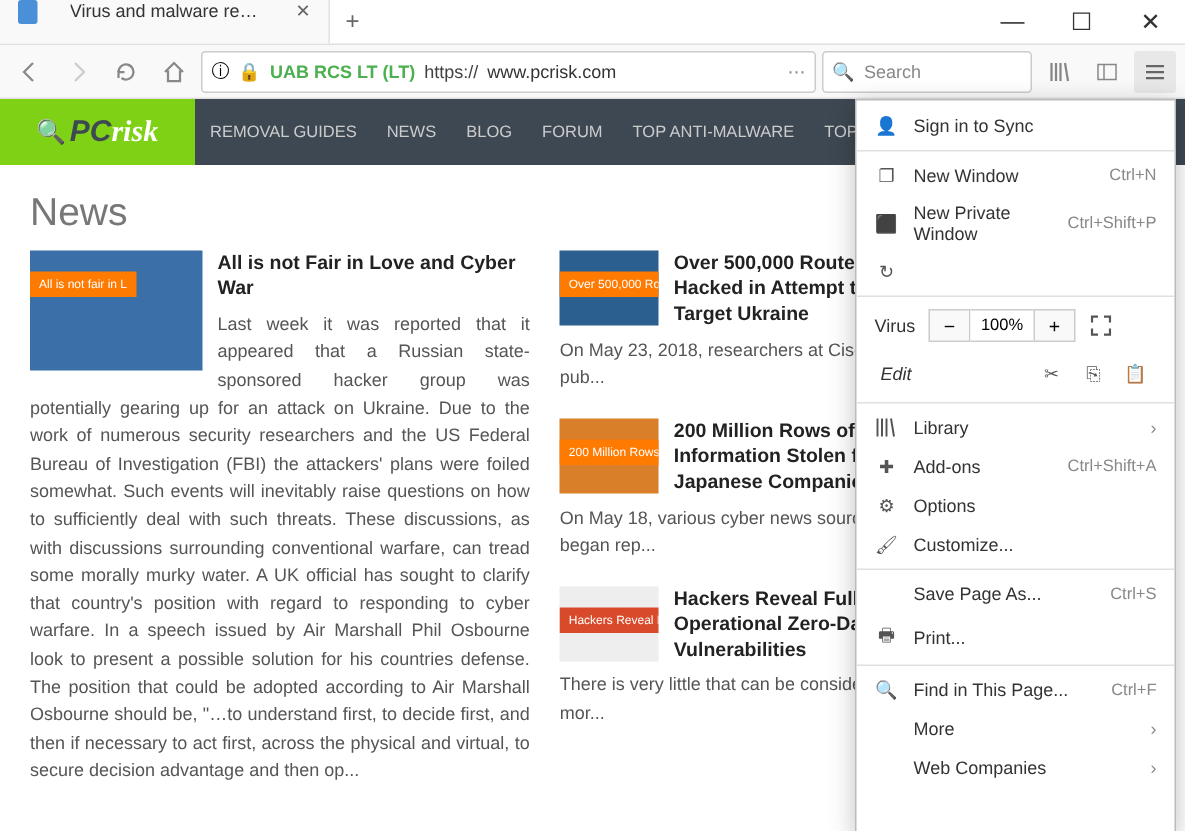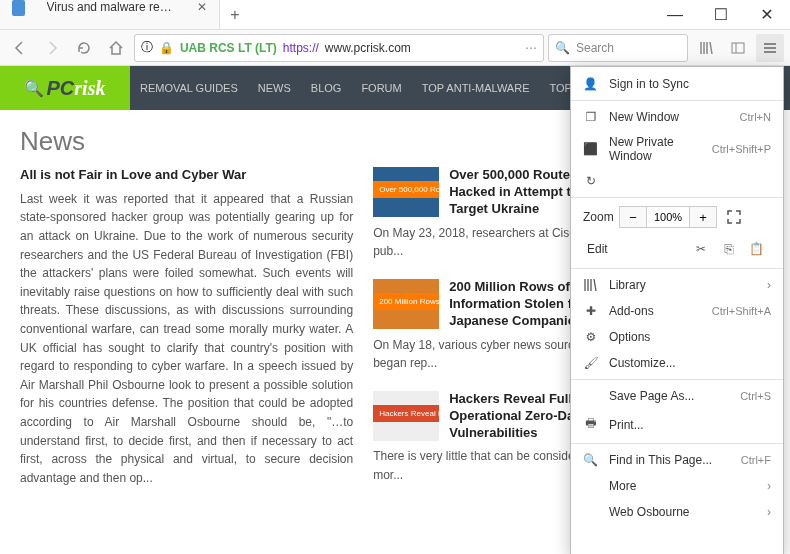--- a/index.html
+++ b/index.html
@@ -14,21 +14,21 @@
 .newtab { width: 30px; display: flex; align-items: center; justify-content: center; color: #666; }
 .win-controls { margin-left: auto; display: flex; }
 .win-btn { width: 46px; display: flex; align-items: center; justify-content: center; color: #333; }
 
 
 .toolbar { height: 36px; background: #f9f9f9; display: flex; align-items: center; padding: 0 6px; gap: 4px; border-bottom: 1px solid #e0e0e0; }
 .tool-btn { width: 28px; height: 28px; display: flex; align-items: center; justify-content: center; color: #666; border-radius: 2px; }
 .url-bar { flex: 1; height: 28px; background: #fff; border: 1px solid #ccc; border-radius: 3px; display: flex; align-items: center; padding: 0 6px; gap: 6px; font-size: 12px; }
 .lock-icon { color: #4caf50; font-size: 12px; }
 .url-identity { color: #4caf50; font-weight: bold; }
-.url-rest { color: #6d28d9; }
+.url-rest { color: #404040; }
 .url-dark { color: #333; }
 .search-bar { width: 140px; height: 28px; background: #fff; border: 1px solid #ccc; border-radius: 3px; display: flex; align-items: center; padding: 0 6px; gap: 6px; font-size: 12px; color: #888; }
 
 
 .content { position: relative; height: calc(100% - 66px); overflow: hidden; background: #fff; }
 .site-header { height: 44px; background: #3d4852; display: flex; align-items: center; }
 .logo-block { width: 130px; height: 44px; background: #7fd115; display: flex; align-items: center; justify-content: center; }
 .logo-text { font-size: 20px; font-weight: bold; font-style: italic; }
 .logo-pc { color: #3d4852; }
 .logo-risk { color: #fff; font-family: Liberation Serif, serif; }
@@ -60,21 +60,21 @@
 .menu-icon { width: 16px; text-align: center; color: #555; }
 .menu-label { flex: 1; color: #333; }
 .menu-shortcut { color: #888; font-size: 11px; }
 .menu-sep { height: 1px; background: #e0e0e0; margin: 3px 0; }
 .menu-row.zoom { gap: 0; padding: 5px 8px; }
 .zoom-label { width: 40px; color: #333; padding-left: 4px; }
 .zoom-btn { width: 28px; height: 22px; border: 1px solid #ccc; display: flex; align-items: center; justify-content: center; background: #f9f9f9; font-size: 13px; }
 .zoom-pct { width: 42px; height: 22px; border: 1px solid #ccc; border-left: none; border-right: none; display: flex; align-items: center; justify-content: center; background: #fff; font-size: 11px; }
 .zoom-full { margin-left: 6px; width: 22px; height: 22px; display: flex; align-items: center; justify-content: center; }
 .menu-row.edit { gap: 0; }
-.edit-label { flex: 1; padding-left: 4px; color: #333; }
+.edit-label { flex: 1; padding-left: 4px; color: #333; font-style: italic; }
 .edit-btn { width: 28px; height: 22px; display: flex; align-items: center; justify-content: center; color: #555; }
 .menu-chevron { color: #888; }
 
 svg { display: block; }
 </style>
 </head>
 <body>
 
 <div class="titlebar">
   <div class="tab">
@@ -158,20 +158,23 @@
       <div class="nav-item">WEB</div>
     </div>
   </div>
 
   <div class="page-body">
     <div class="main-col">
       <h1 class="page-title">News</h1>
       <div class="article-row">
         <div class="article-col" style="flex:1.35">
           <div class="article">
+            <div class="art-thumb">
+                <div class="thumb-banner">All is not fair in L</div>
+              </div>
             <div class="art-title">All is not Fair in Love and Cyber War</div>
             <div class="art-body">Last week it was reported that it appeared that a Russian state-sponsored hacker group was potentially gearing up for an attack on Ukraine. Due to the work of numerous security researchers and the US Federal Bureau of Investigation (FBI) the attackers' plans were foiled somewhat. Such events will inevitably raise questions on how to sufficiently deal with such threats. These discussions, as with discussions surrounding conventional warfare, can tread some morally murky water. A UK official has sought to clarify that country's position with regard to responding to cyber warfare. In a speech issued by Air Marshall Phil Osbourne look to present a possible solution for his countries defense. The position that could be adopted according to Air Marshall Osbourne should be, "…to understand first, to decide first, and then if necessary to act first, across the physical and virtual, to secure decision advantage and then op...</div>
           </div>
         </div>
         <div class="article-col">
           <div class="article">
             <div class="art-thumb small" style="background:#2a5f8f">
                 <div class="thumb-banner">Over 500,000 Rout</div>
               </div>
             <div class="art-title">Over 500,000 Routers Hacked in Attempt to Target Ukraine</div>
@@ -223,21 +226,21 @@
   <div class="menu-row">
     <span class="menu-icon">⬛</span>
     <span class="menu-label">New Private Window</span>
     <span class="menu-shortcut">Ctrl+Shift+P</span>
   </div>
   <div class="menu-row disabled">
     <span class="menu-icon">↻</span>
   </div>
   <div class="menu-sep"></div>
   <div class="menu-row zoom">
-    <span class="zoom-label">Zoom</span>
+    <span class="zoom-label">Virus</span>
     <div class="zoom-btn">−</div>
     <div class="zoom-pct">100%</div>
     <div class="zoom-btn">+</div>
     <div class="zoom-full">
         <svg width="14" height="14" viewBox="0 0 14 14">
           <path d="M1 5V1h4M13 5V1H9M1 9v4h4M13 9v4H9" stroke="#555" stroke-width="1.5" fill="none"></path>
         </svg>
       </div>
   </div>
   <div class="menu-row edit">
@@ -285,21 +288,21 @@
     <span class="menu-label">Find in This Page...</span>
     <span class="menu-shortcut">Ctrl+F</span>
   </div>
   <div class="menu-row">
     <span class="menu-icon"></span>
     <span class="menu-label">More</span>
     <span class="menu-chevron">›</span>
   </div>
   <div class="menu-row">
     <span class="menu-icon"></span>
-    <span class="menu-label">Web Osbourne</span>
+    <span class="menu-label">Web Companies</span>
     <span class="menu-chevron">›</span>
   </div>
   <div class="menu-row">
     
     
     
   </div>
 
 </div>
 

